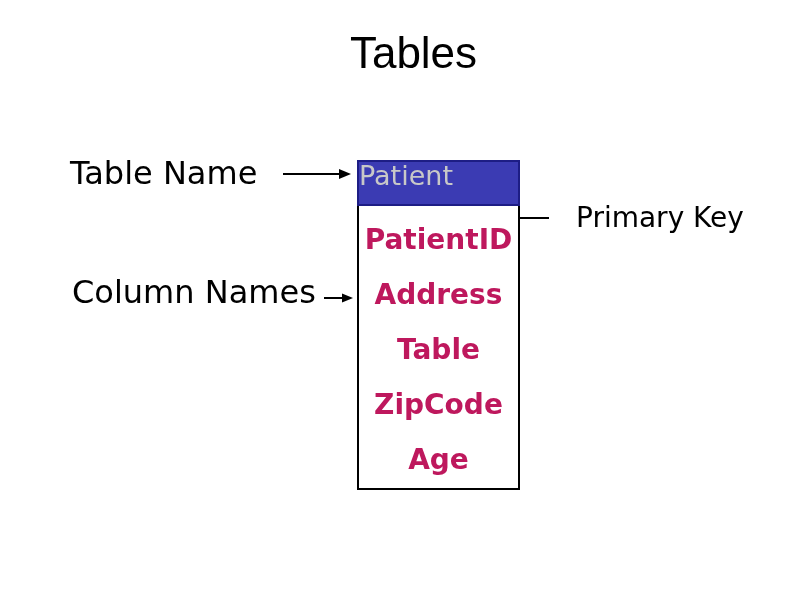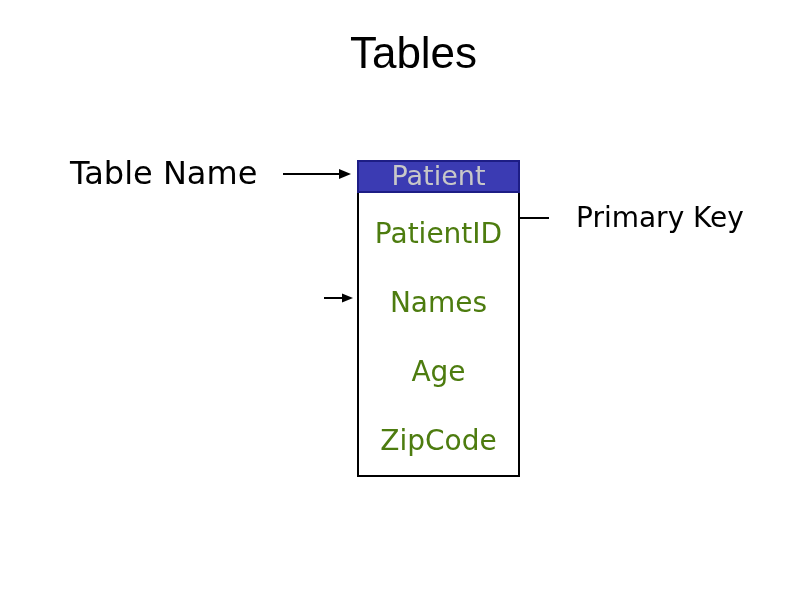--- a/index.html
+++ b/index.html
@@ -15,44 +15,45 @@
   .label { position:absolute; white-space:nowrap; }
   .label-table-name   { top:157px; left:70px;  font-size:32px; line-height:32px; }
   .label-column-names { top:276px; left:72px;  font-size:32px; line-height:32px; }
   .label-primary-key  { top:201px; left:576px; font-size:28px; line-height:34px; }
 
   .dbtable {
     position:absolute; left:357px; top:160px; width:163px; height:317px;
     box-sizing:border-box;
   }
   .dbtable-header {
-    box-sizing:border-box; height:33px;
+    box-sizing:border-box; height:46px;
     background:#3b3bb3; border:2px solid #1d1d85;
-    color:#c8c8c8; font-size:27px; line-height:28px; text-align:center;
+    color:#c8c8c8; font-size:27px; line-height:28px; text-align:left;
   }
   .dbtable-body {
     box-sizing:border-box; height:284px;
     border:2px solid #000; border-top:none; background:#fff;
     display:flex; flex-direction:column; padding-top:6px;
   }
   .dbtable-row {
     flex:1; display:flex; align-items:center; justify-content:center;
-    font-size:28px; line-height:28px; color:#4d7c0f;
+    font-size:28px; line-height:28px; color:#be185d;font-weight:bold;
   }
   svg.arrow { position:absolute; display:block; }
 </style>
 </head>
 <body>
 
 <div class="slide">
 
   <div class="title">Tables</div>
 
   <div class="label label-table-name">Table Name</div>
 
+  <div class="label label-column-names">Column Names</div>
 
   <div class="label label-primary-key">Primary Key</div>
 
   <svg class="arrow" style="left:281px; top:165px;" width="72" height="18" aria-hidden="true">
     <line x1="2" y1="9" x2="59" y2="9" stroke="#000" stroke-width="2"></line>
     <polygon points="58,4 70,9 58,14" fill="#000"></polygon>
   </svg>
 
   <svg class="arrow" style="left:324px; top:289px;" width="30" height="18" aria-hidden="true">
     <line x1="0" y1="9" x2="19" y2="9" stroke="#000" stroke-width="2"></line>
@@ -61,19 +62,20 @@
 
   <svg class="arrow" style="left:498px; top:209px;" width="52" height="18" aria-hidden="true">
     <polygon points="14,4 2,9 14,14" fill="#000"></polygon>
     <line x1="12" y1="9" x2="51" y2="9" stroke="#000" stroke-width="2"></line>
   </svg>
 
   <div class="dbtable">
     <div class="dbtable-header">Patient</div>
     <div class="dbtable-body">
       <div class="dbtable-row">PatientID</div>
-      <div class="dbtable-row">Names</div>
+      <div class="dbtable-row">Address</div>
+      <div class="dbtable-row">Table</div>
+      <div class="dbtable-row">ZipCode</div>
       <div class="dbtable-row">Age</div>
-      <div class="dbtable-row">ZipCode</div>
     </div>
   </div>
 
 </div>
 
 </body></html>

